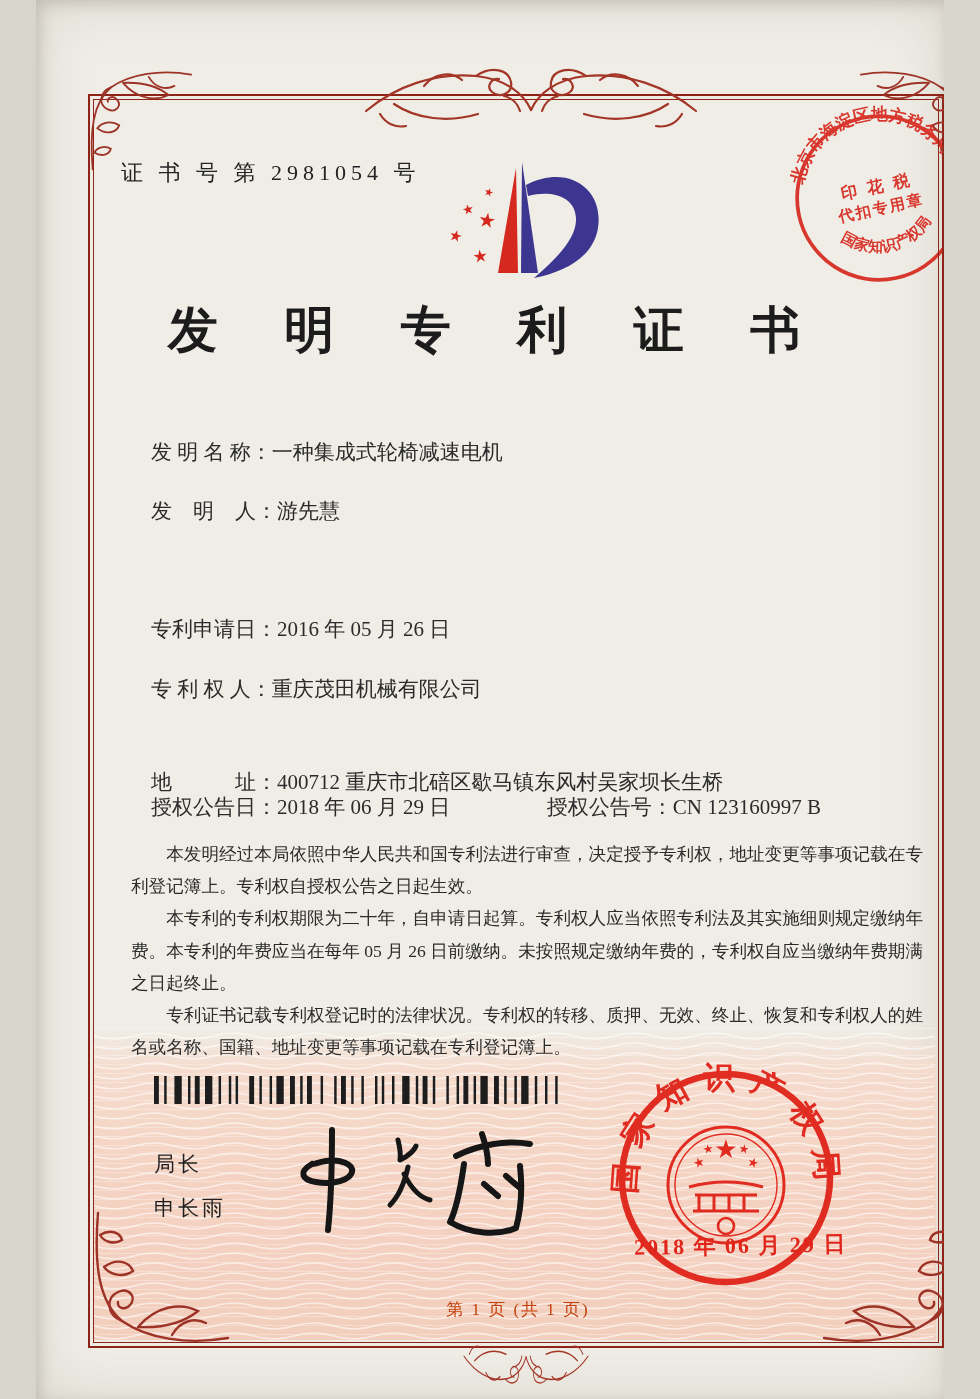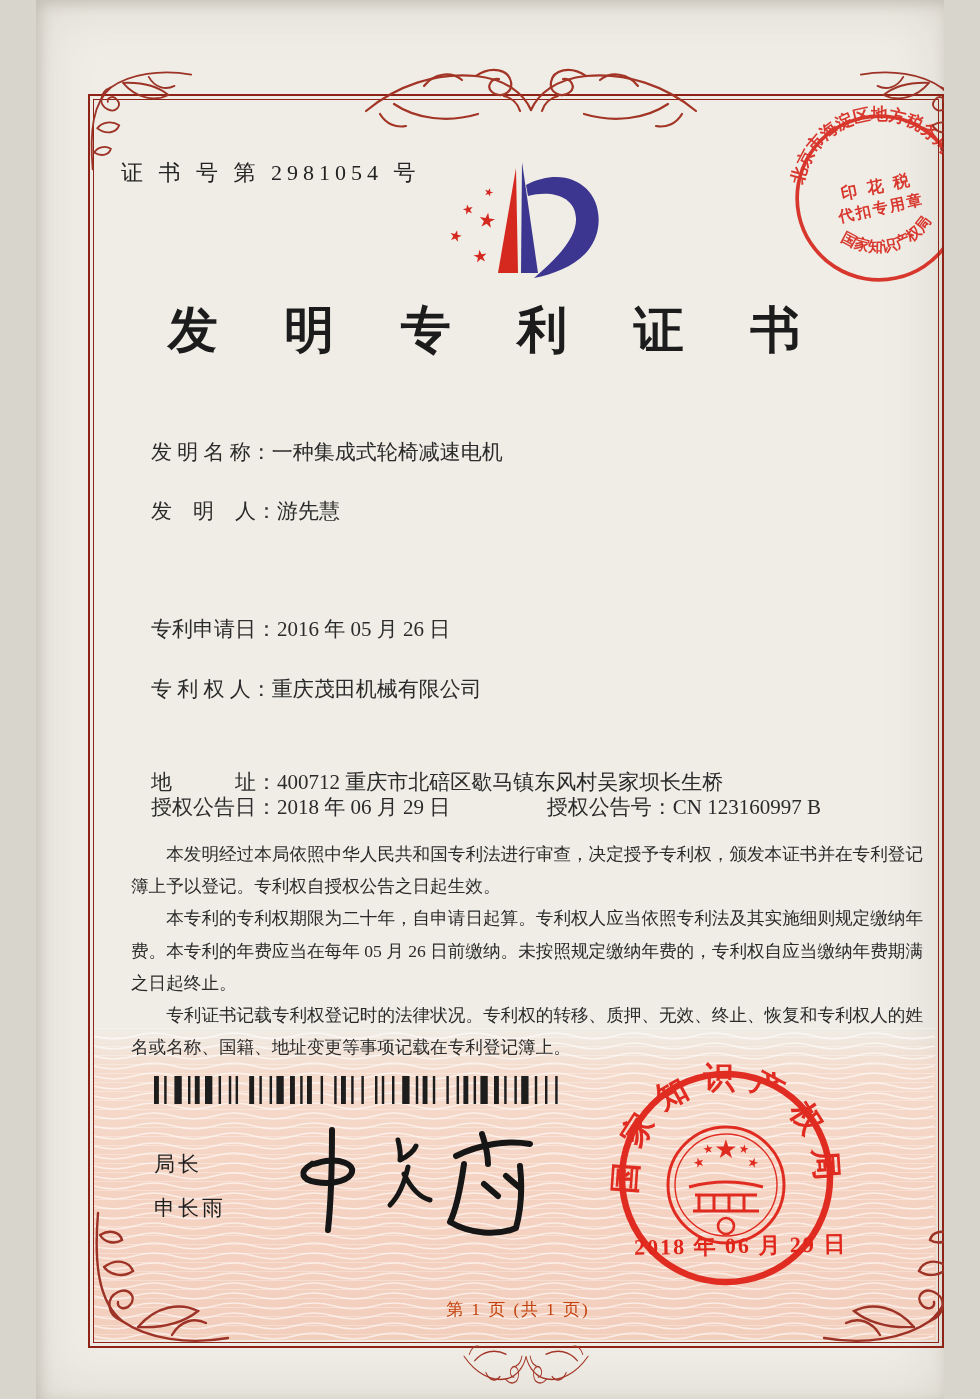--- a/index.html
+++ b/index.html
@@ -185,21 +185,21 @@
   <div class="abs row" style="top:768px">
     <span class="lab">地　　　址：</span><span class="val">400712 重庆市北碚区歇马镇东风村吴家坝长生桥</span>
   </div>
   <div class="abs row" style="top:793px">
     <span class="lab">授权公告日：</span><span class="val">2018 年 06 月 29 日</span>
     <span style="display:inline-block;width:86px"></span>
     <span class="lab">授权公告号：</span><span class="val">CN 123160997 B</span>
   </div>
 
   <div class="abs paras">
-    <p>本发明经过本局依照中华人民共和国专利法进行审查，决定授予专利权，颁发本证书并在专利登记簿上予以登记。专利权自授权公告之日起生效。</p>
+    <p>本发明经过本局依照中华人民共和国专利法进行审查，决定授予专利权，地址变更等事项记载在专利登记簿上。专利权自授权公告之日起生效。</p>
     <p>本专利的专利权期限为二十年，自申请日起算。专利权人应当依照专利法及其实施细则规定缴纳年费。本专利的年费应当在每年 05 月 26 日前缴纳。未按照规定缴纳年费的，专利权自应当缴纳年费期满之日起终止。</p>
     <p>专利证书记载专利权登记时的法律状况。专利权的转移、质押、无效、终止、恢复和专利权人的姓名或名称、国籍、地址变更等事项记载在专利登记簿上。</p>
   </div>
 
   <div class="abs barcode">
     <svg width="420" height="28" fill="#1d1d1d">
         <rect x="0" y="0" width="4.896" height="28"></rect>
         <rect x="10.2" y="0" width="2.448" height="28"></rect>
         <rect x="20.4" y="0" width="7.343999999999999" height="28"></rect>
         <rect x="34" y="0" width="2.448" height="28"></rect>

